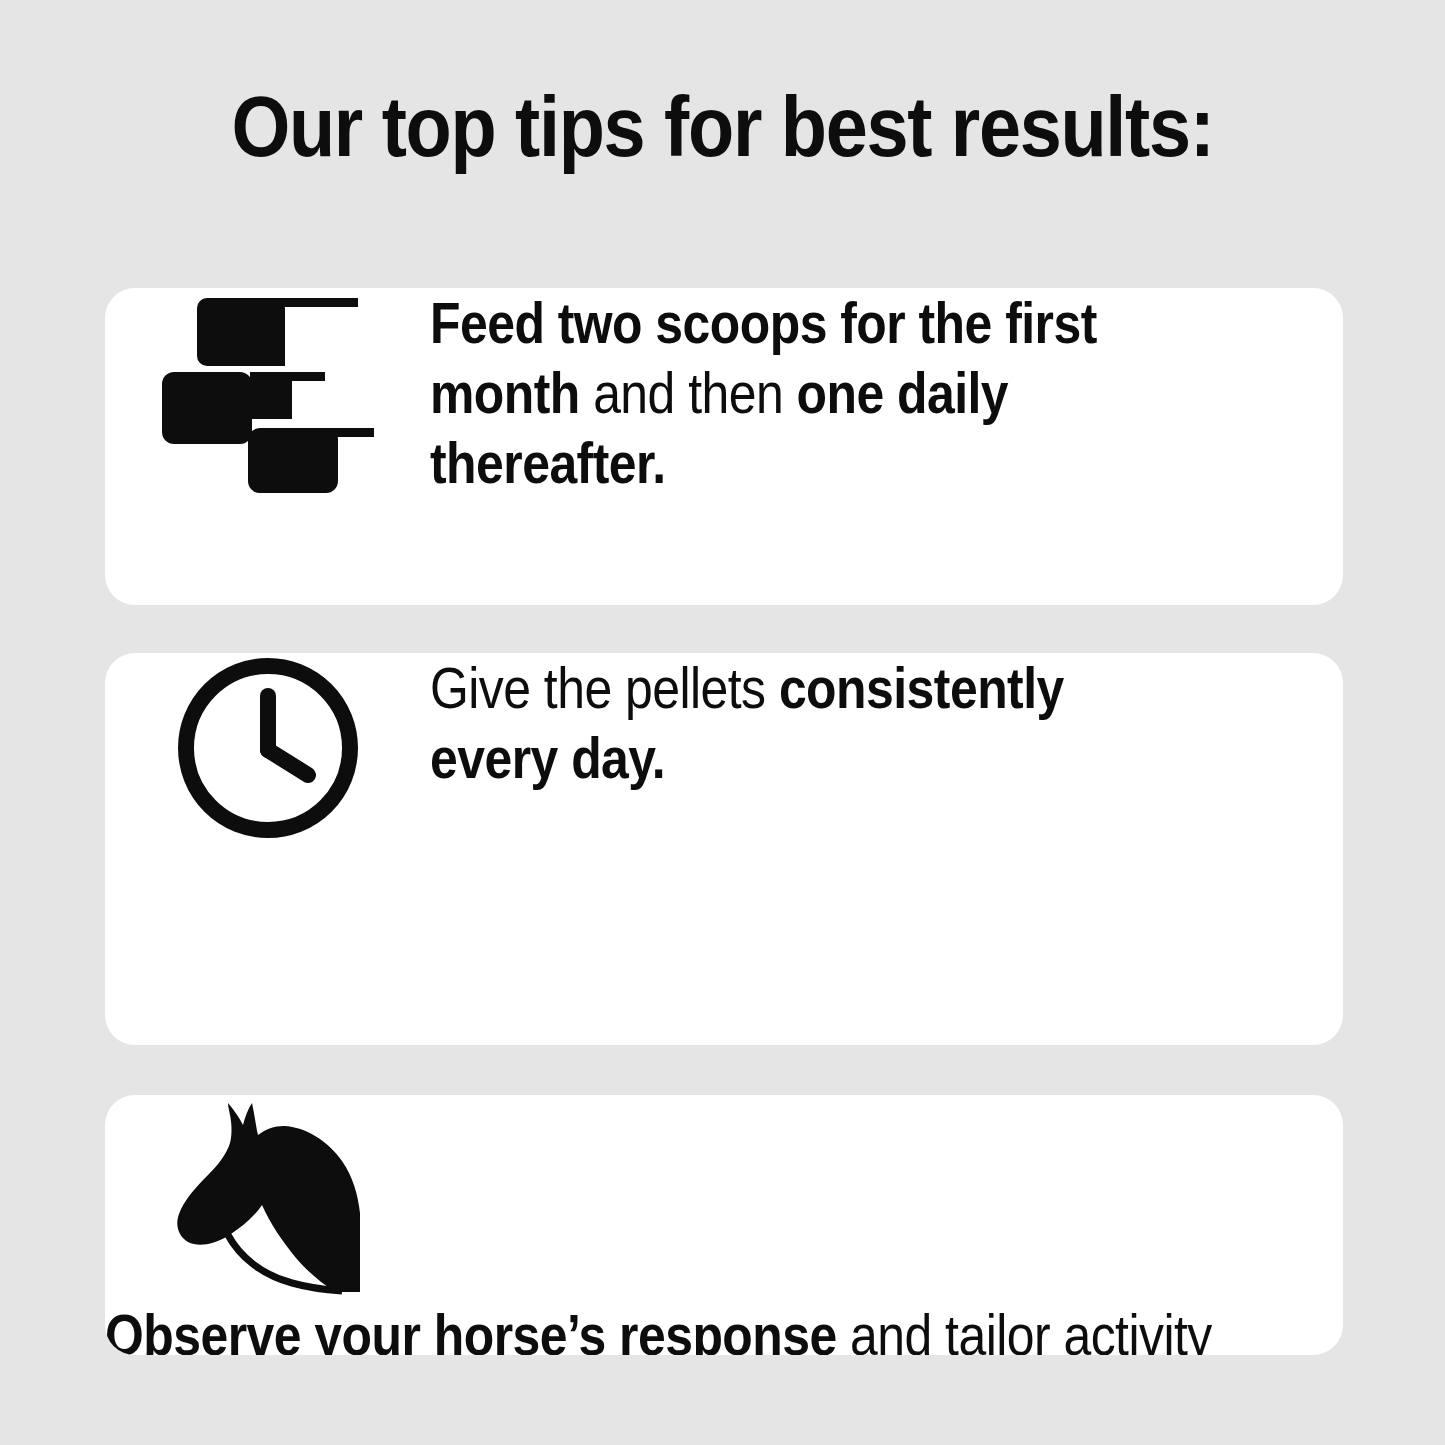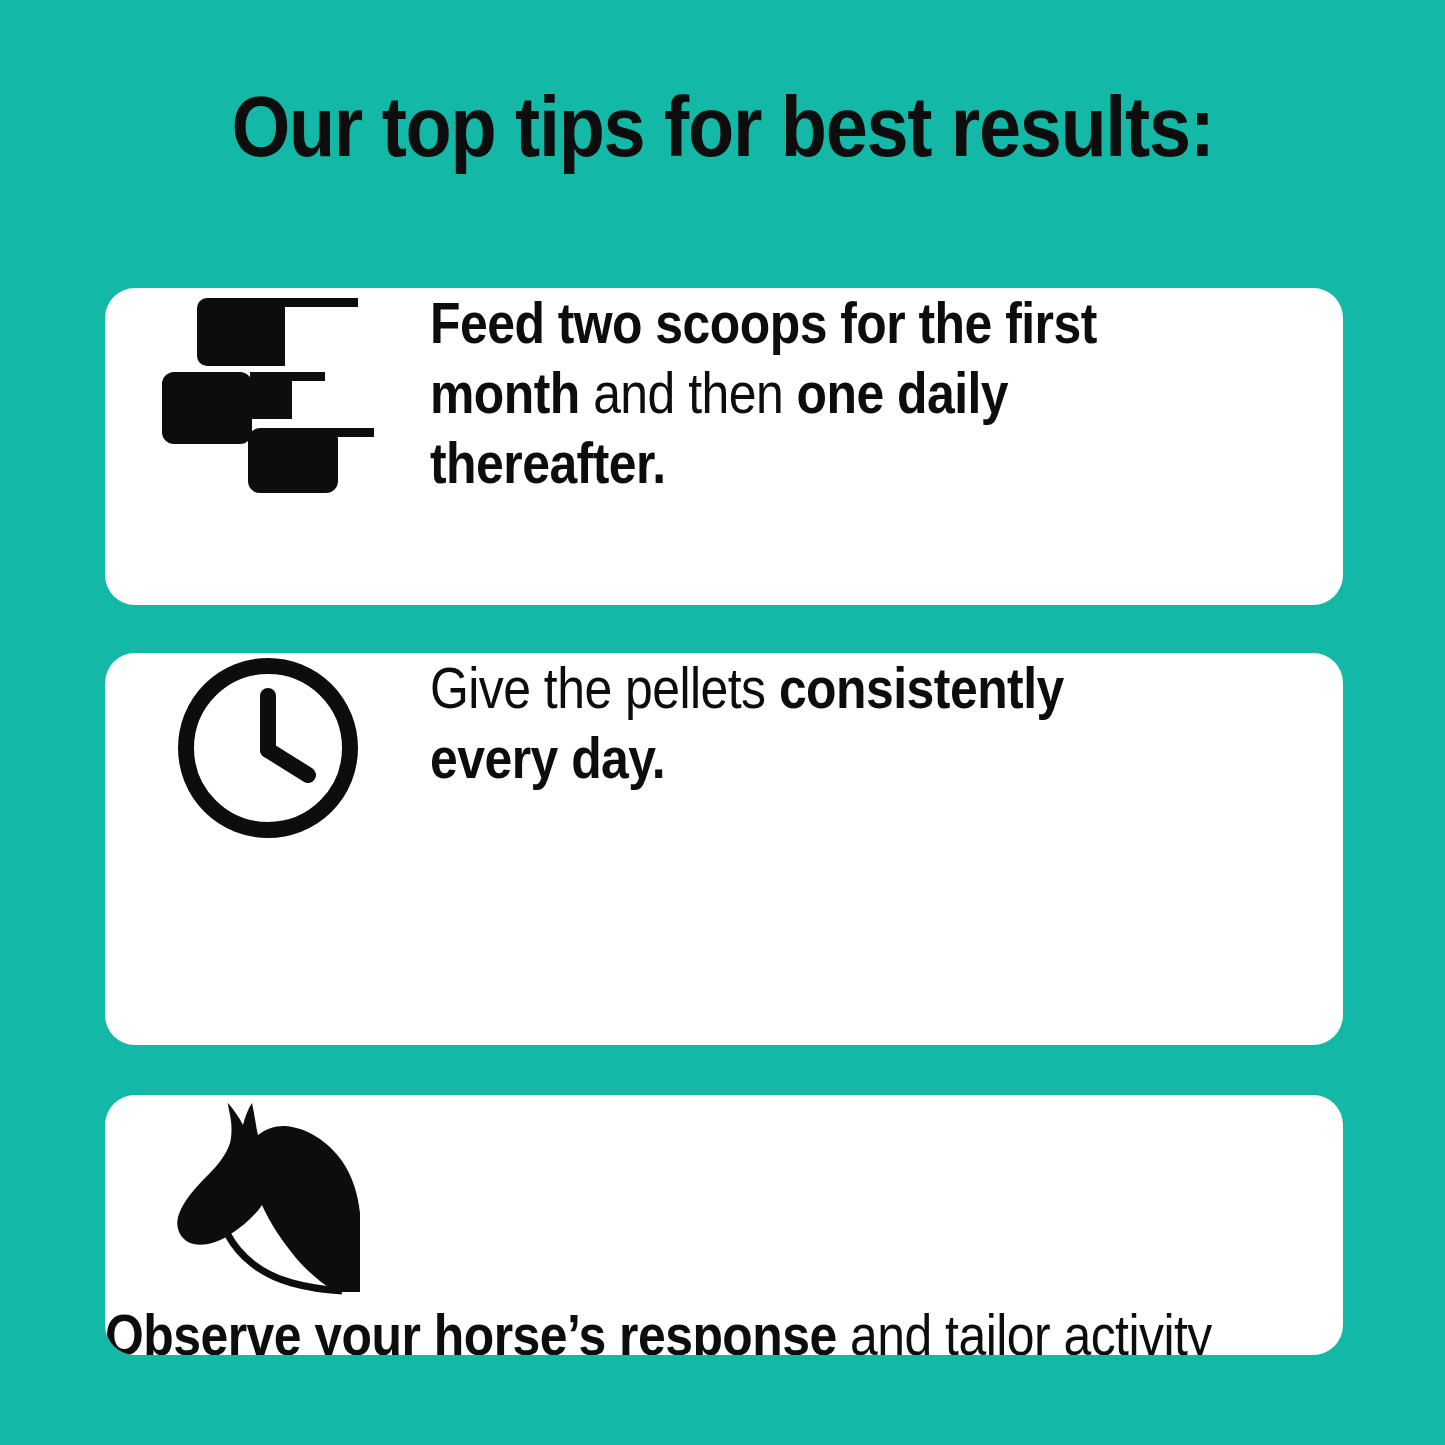--- a/index.html
+++ b/index.html
@@ -4,21 +4,21 @@
 <style>
   * { margin:0; padding:0; box-sizing:border-box; }
   html, body {
     width:1445px; height:1445px;
     background:#dcc4f0;
     font-family:"Liberation Sans", sans-serif;
     overflow:hidden;
   }
   #root {
     width:1445px; height:1445px;
-    background:#14b8a6;
+    background:#e5e5e5;
     position:relative;
   }
 
   
   .page-title {
     position:absolute;
     left:0; top:78px;
     width:1445px;
     text-align:center;
     color:#0d0d0d;

